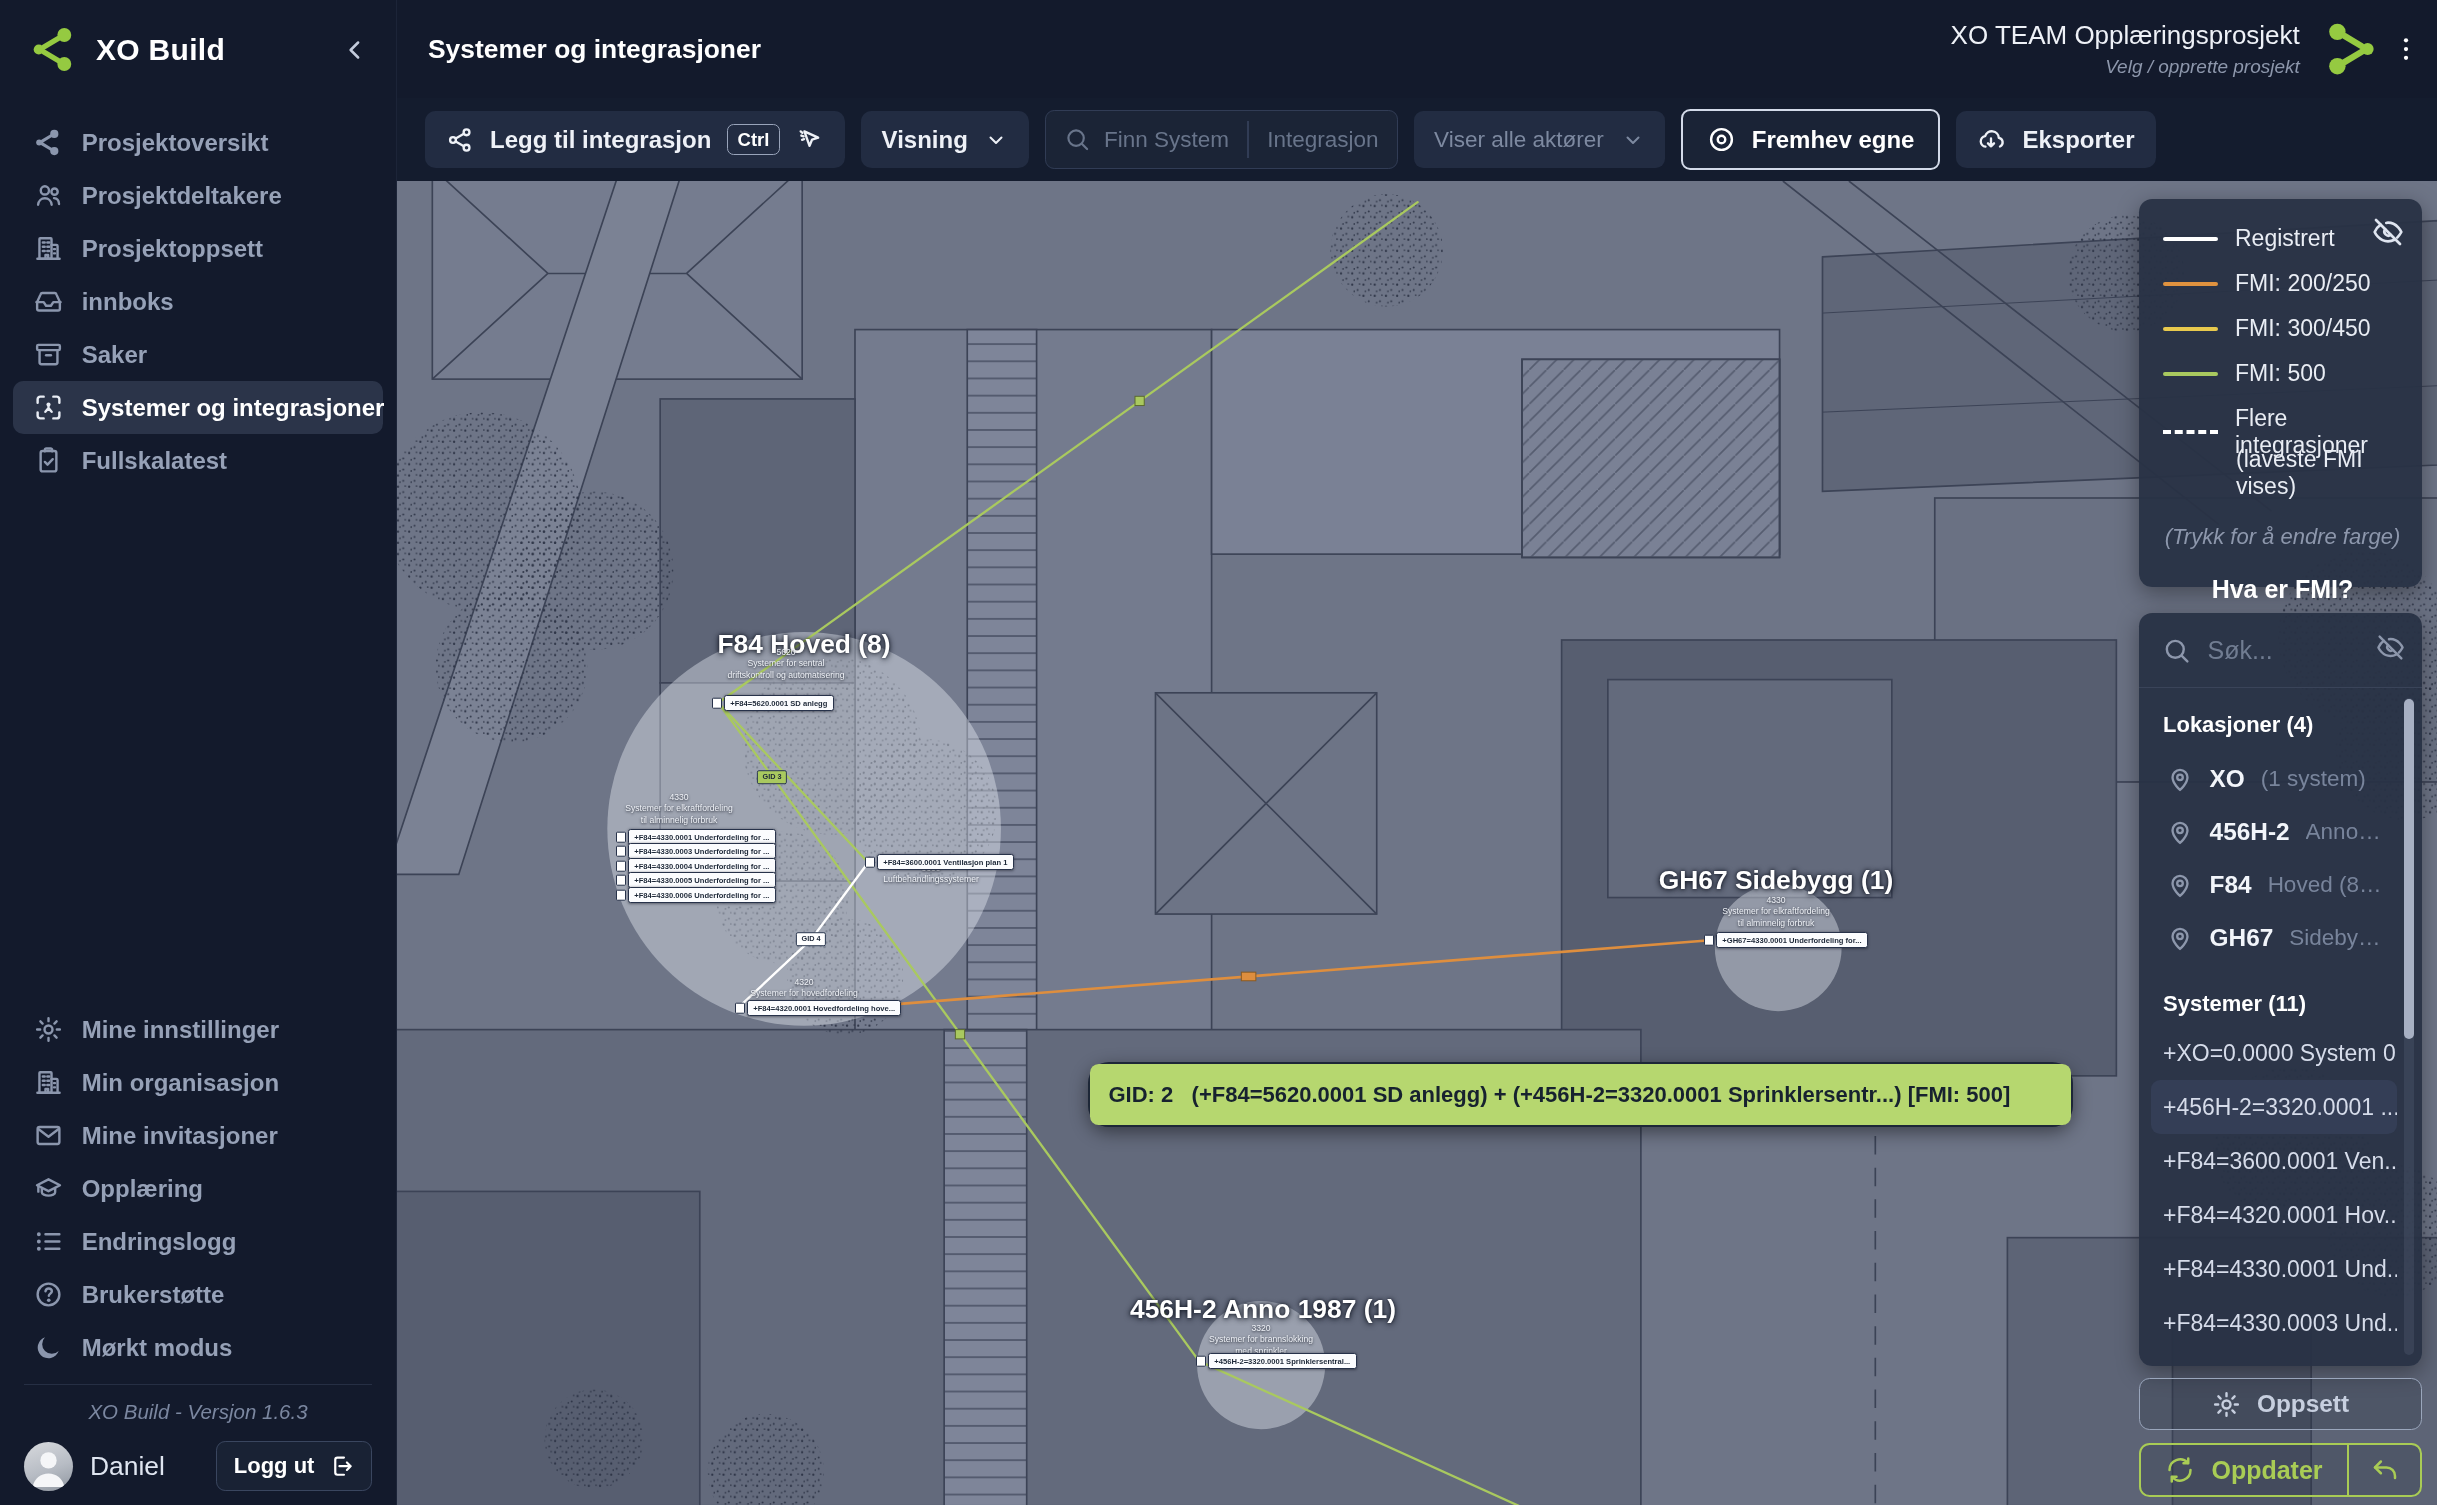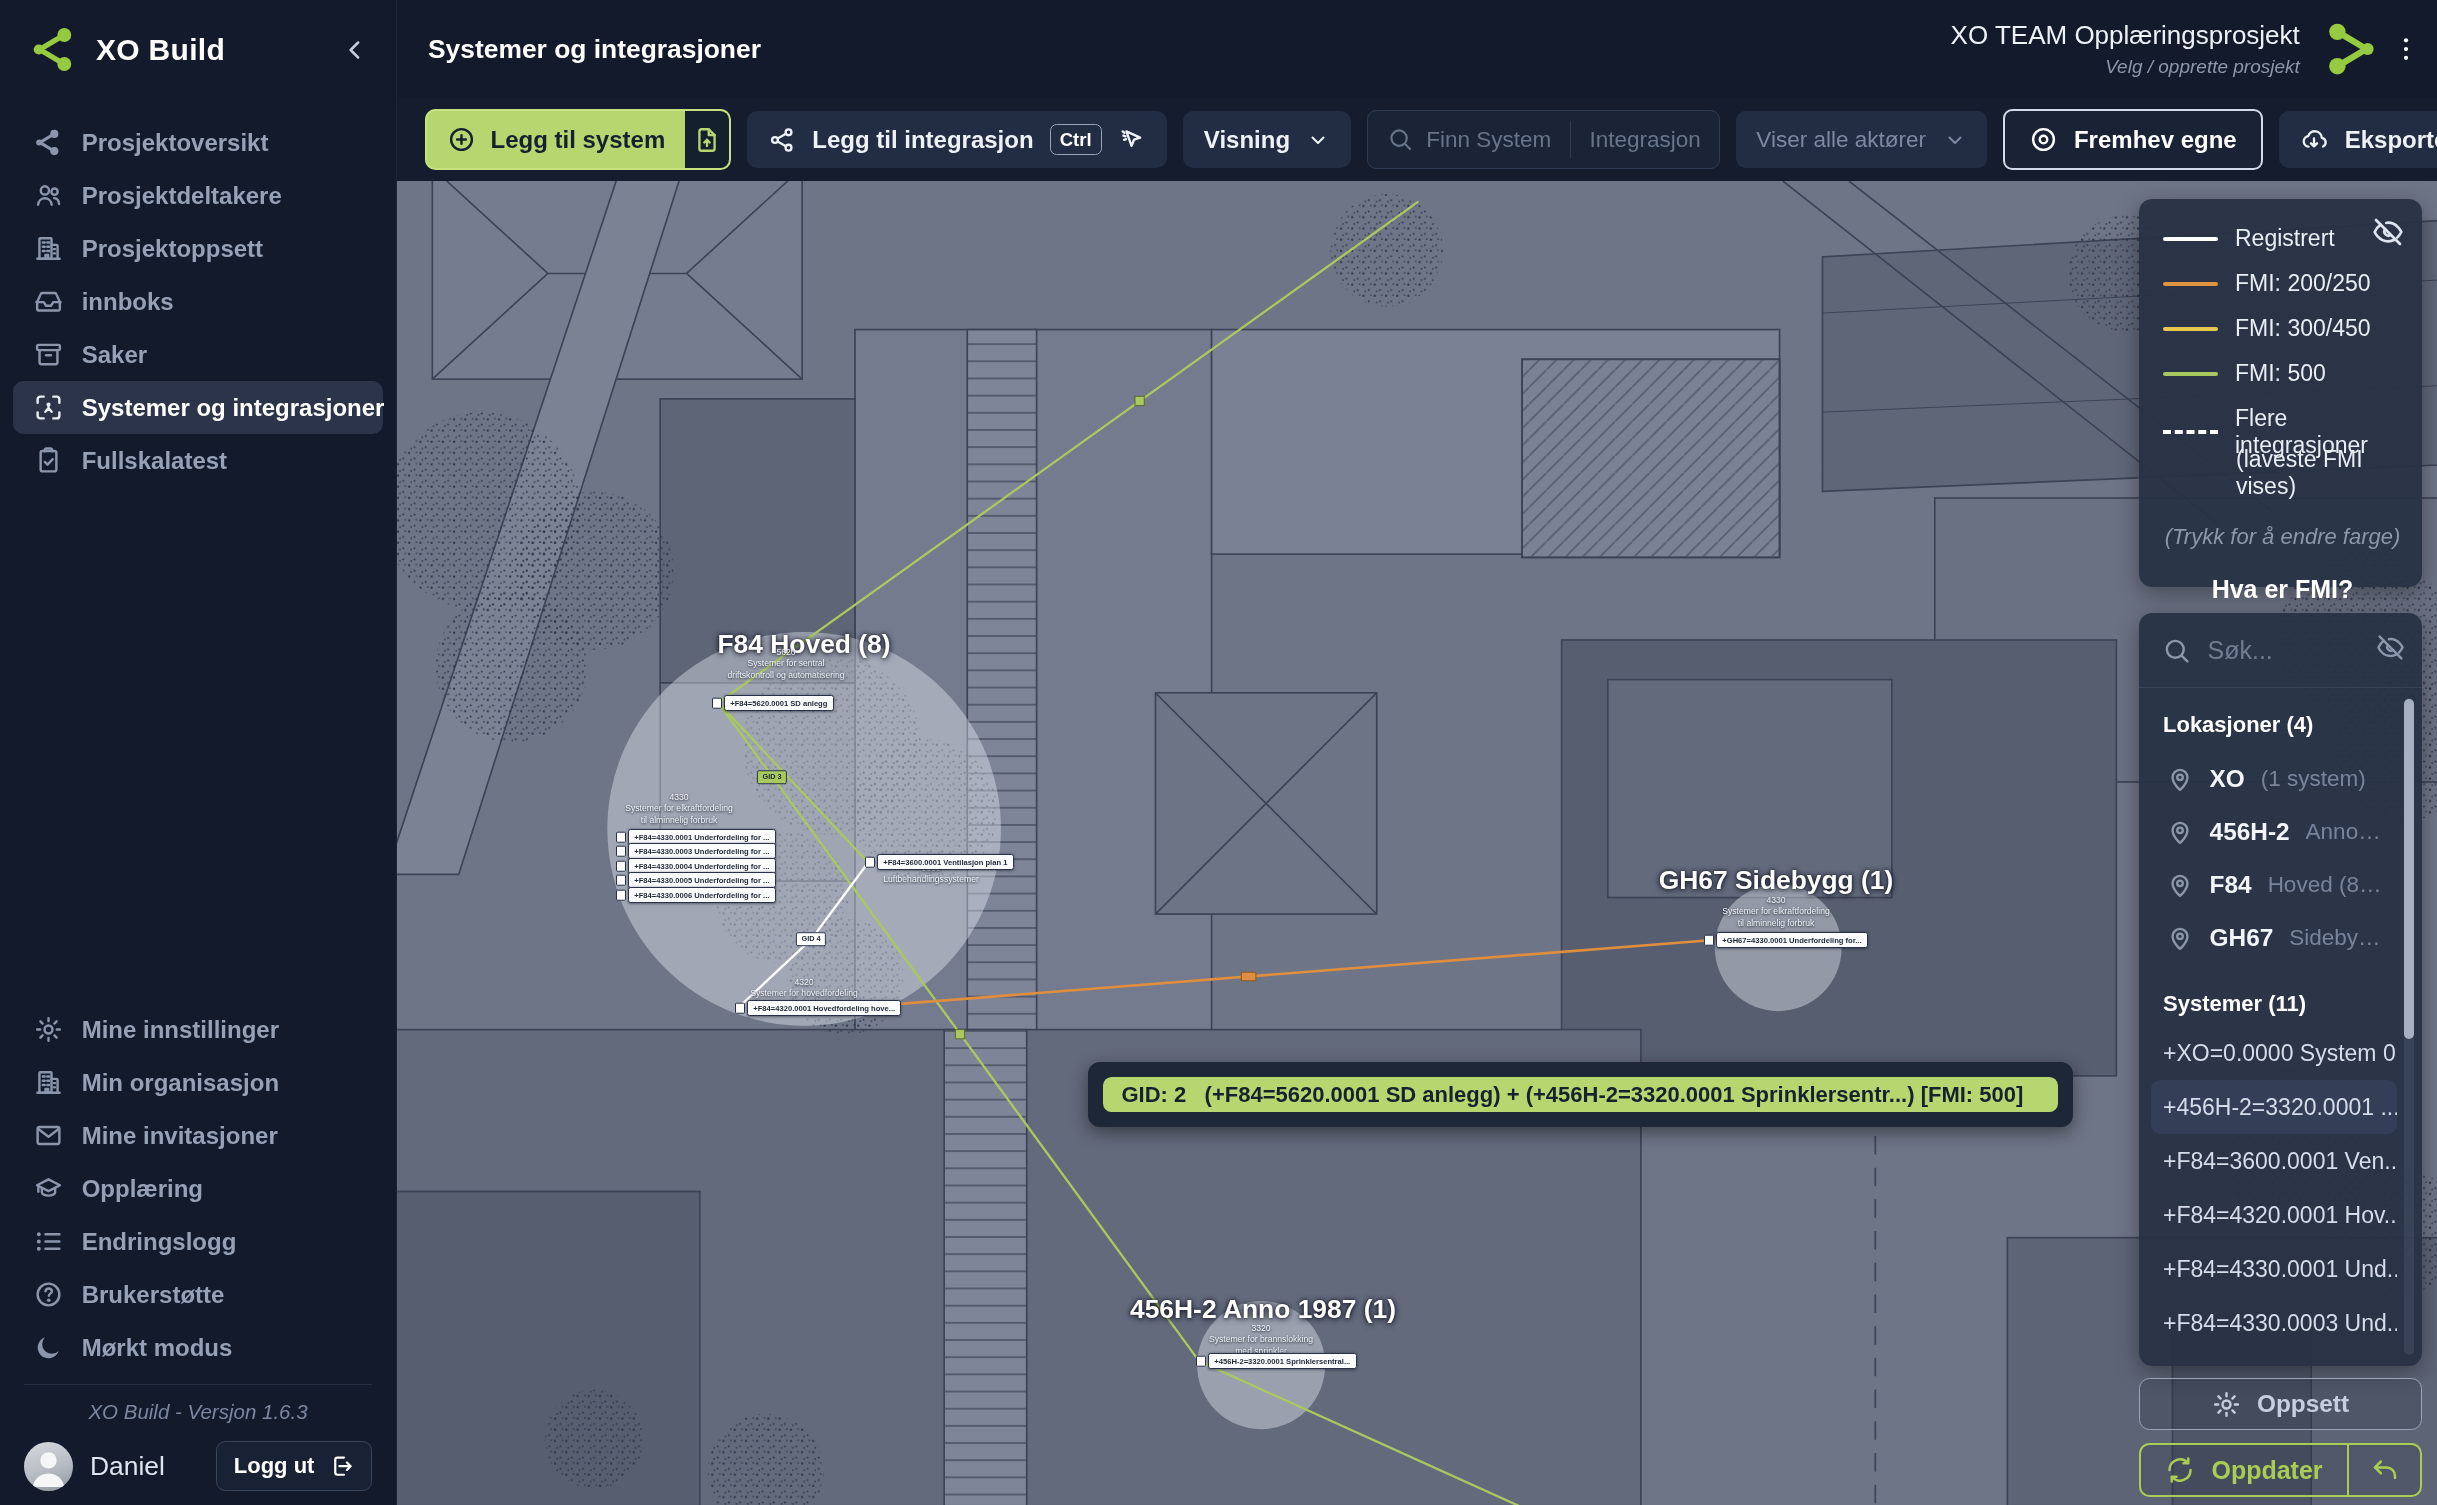--- a/index.html
+++ b/index.html
@@ -62,21 +62,21 @@
   
   .map{position:absolute;left:396px;top:181px;width:2042px;height:1325px;overflow:hidden;background:#6e7587;z-index:1}
   .map-svg{position:absolute;inset:0}
   .cluster-label{position:absolute;transform:translate(-50%,-50%);font-size:26.4px;font-weight:700;color:#fff;white-space:nowrap;text-shadow:0 1.3px 6.6px rgba(13,18,30,.95),0 0 3.3px rgba(13,18,30,.8);z-index:6}
   .map-group-label{position:absolute;transform:translateX(-50%);text-align:center;color:#f0f3f8;font-size:8.6px;line-height:1.32;font-weight:400;white-space:nowrap;text-shadow:0 0.7px 2.6px rgba(15,20,32,.9);z-index:6}
   .chip{position:absolute;display:flex;align-items:center;height:14px;padding:0 5.3px;background:#fbfcfe;border:1.3px solid #27324a;border-radius:2.6px;font-size:7.6px;font-weight:600;color:#1c2737;white-space:nowrap;transform:translateY(-50%);box-shadow:0 0.7px 2.6px rgba(10,14,24,.45);z-index:7;cursor:pointer}
   .chip::before{content:"";position:absolute;left:-13.2px;top:50%;transform:translateY(-50%);width:8.6px;height:8.6px;background:#fff;border:1.3px solid #27324a;border-radius:1.3px}
   .gid-badge{position:absolute;transform:translate(-50%,-50%);font-size:7.3px;font-weight:700;color:#1c2638;padding:1.3px 4.6px;border:1px solid #2b3850;border-radius:2px;z-index:7;white-space:nowrap}
 
   
-  .gid-tooltip{position:absolute;left:1088px;top:1062px;width:985px;height:65px;background:#1d2737;border-radius:12px;padding:15px;box-sizing:border-box;z-index:35;box-shadow:0 5.3px 18.5px rgba(0,0,0,.45)}
+  .gid-tooltip{position:absolute;left:1088px;top:1062px;width:985px;height:65px;background:#1d2737;border-radius:21px;padding:2px;box-sizing:border-box;z-index:35;box-shadow:0 5.3px 18.5px rgba(0,0,0,.45)}
   .gid-inner{height:100%;background:#b6d76f;border-radius:8.6px;display:flex;align-items:center;padding:0 18.5px;font-size:22px;font-weight:600;color:#17222f;white-space:pre;overflow:hidden}
 
   
   .legend-panel{position:absolute;left:2139px;top:199px;width:283px;height:388px;background:rgba(40,49,69,.95);border-radius:13.2px;box-sizing:border-box;padding:26.4px 20px 0 24px;z-index:40;box-shadow:0 6.6px 22.5px rgba(0,0,0,.35)}
   .legend-eye{position:absolute;top:17px;right:18.5px;font-size:32px;color:#dfe5f0;line-height:0;cursor:pointer}
   .legend-row{display:flex;align-items:center;gap:17px;margin-bottom:18px}
   .legend-sample{width:55px;height:4px;border-radius:2px;flex:none}
   .legend-sample.dashed{height:0;border-top:4px dashed #fff;background:none;border-radius:0}
   .legend-label{font-size:23px;color:#e9edf4}
   .legend-sub{margin:-13.2px 0 0 73px;font-size:23px;color:#e9edf4}
@@ -409,37 +409,20 @@
       </svg>
     </span>
   <span class="kebab-btn">
       <svg class="ic" viewBox="0 0 46 46" width="30" height="30">
         <use href="#i-kebab"></use>
       </svg>
     </span>
 </header>
 
 <div class="toolbar">
-  <div class="btn-lime">
-    <div class="btn-lime-main">
-      <span class="ic" style="font-size:29px">
-          <svg class="ic" viewBox="0 0 44 44" width="29" height="29">
-            <use href="#i-plus-circle"></use>
-          </svg>
-        </span>
-      <span>Legg til system</span>
-    </div>
-    <div class="btn-lime-side">
-      <span class="ic" style="font-size:28px">
-          <svg class="ic" viewBox="0 0 42 42" width="28" height="28">
-            <use href="#i-file-up"></use>
-          </svg>
-        </span>
-    </div>
-  </div>
 
   <div class="btn-dark">
     <span class="ic" style="font-size:28px">
         <svg class="ic" viewBox="0 0 42 42" width="28" height="28">
           <use href="#i-share"></use>
         </svg>
       </span>
     <span>Legg til integrasjon</span>
     <span class="keycap">Ctrl</span>
     <span class="ic" style="font-size:28px">

